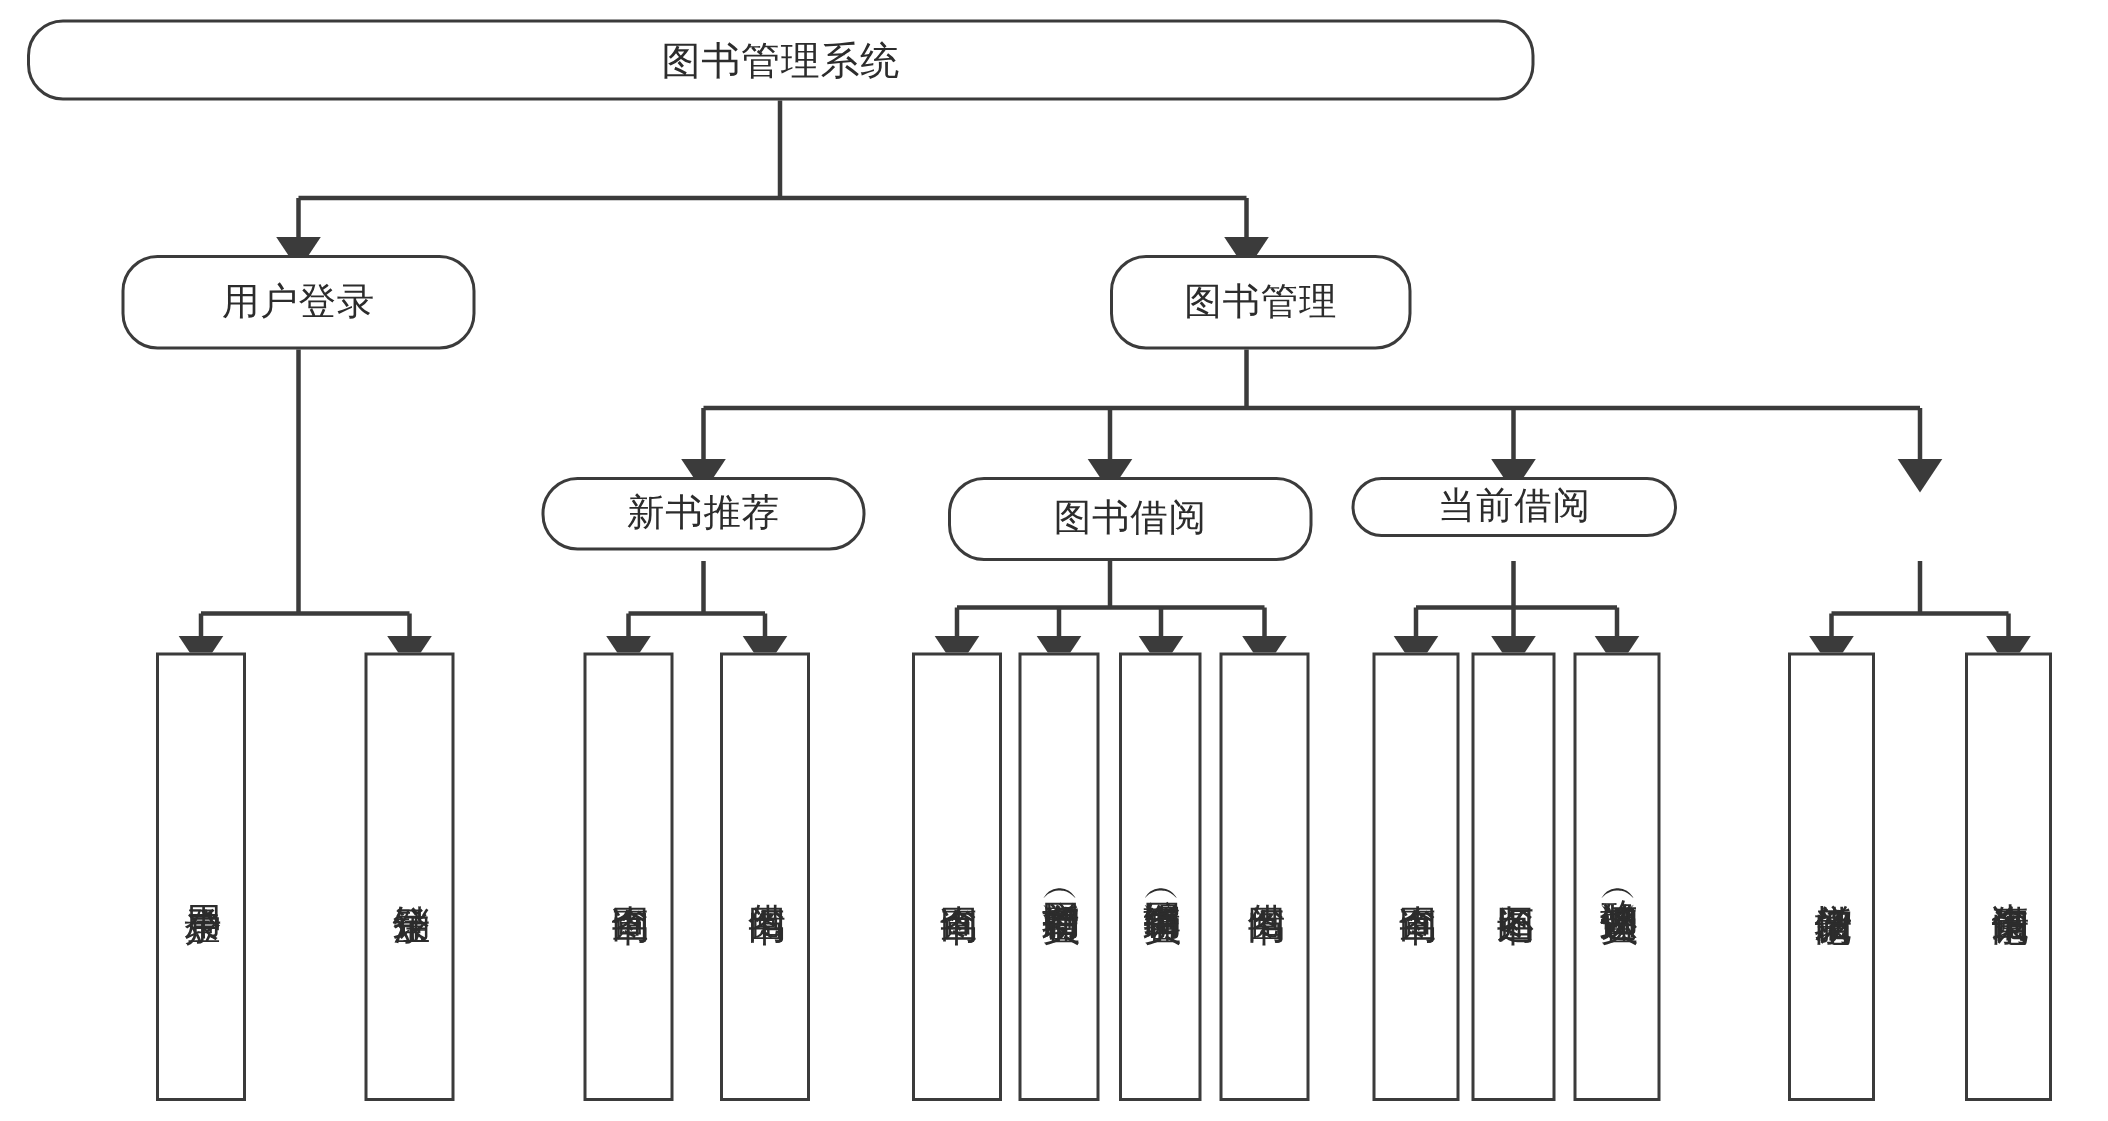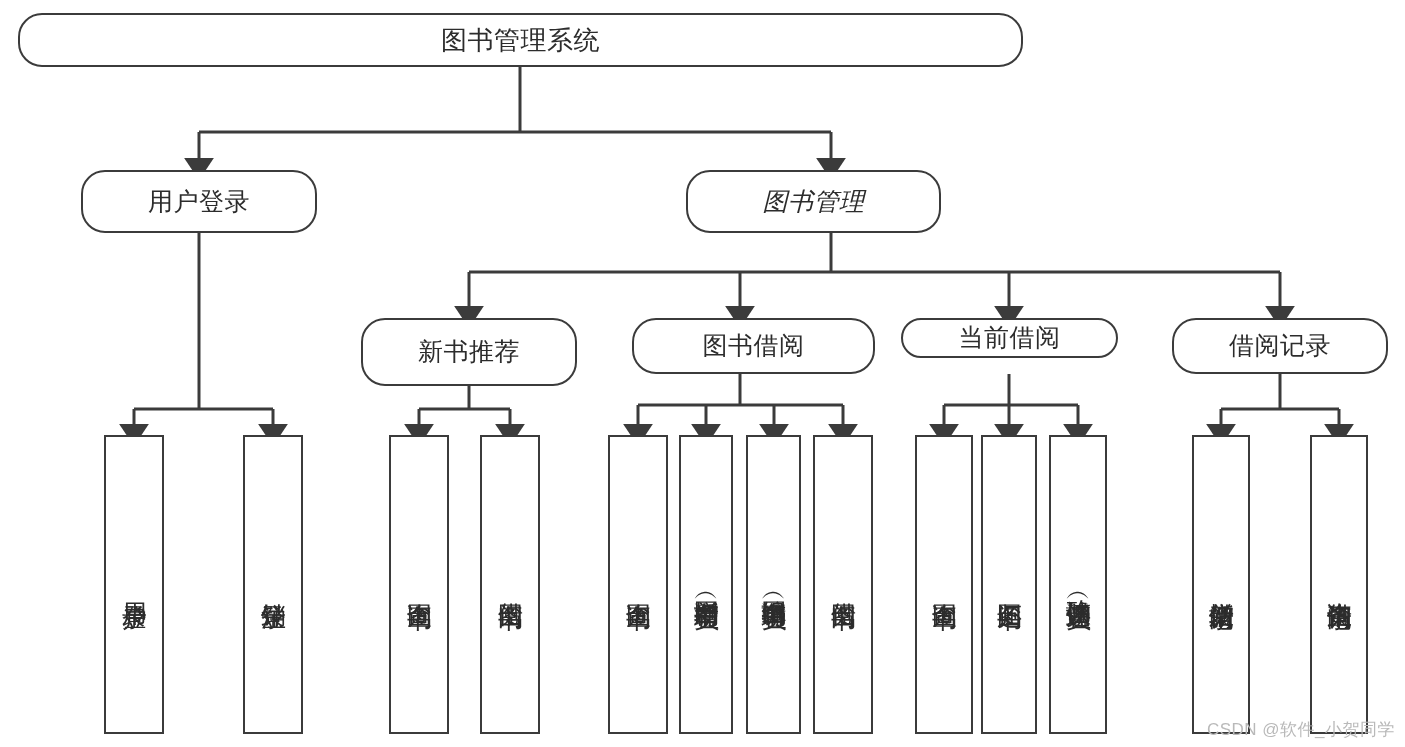--- a/index.html
+++ b/index.html
@@ -123,35 +123,32 @@
     </g>
   </svg>
 
   <div class="node h root" style="left:18px; top:13px; width:1005px; height:54px;">
     <span>图书管理系统</span>
   </div>
 
   <div class="node h" style="left:81px; top:170px; width:236px; height:63px;">
     <span>用户登录</span>
   </div>
-  <div class="node h" style="left:686px; top:170px; width:255px; height:63px;font-style:italic;">
+  <div class="node h" style="left:740px; top:170px; width:201px; height:63px;">
     <span>图书管理</span>
   </div>
 
-  <div class="node h" style="left:361px; top:318px; width:216px; height:68px;">
+  <div class="node h" style="left:361px; top:318px; width:216px; height:49px;">
     <span>新书推荐</span>
   </div>
   <div class="node h" style="left:632px; top:318px; width:243px; height:56px;">
     <span>图书借阅</span>
   </div>
   <div class="node h" style="left:901px; top:318px; width:217px; height:40px;">
     <span>当前借阅</span>
-  </div>
-  <div class="node h" style="left:1172px; top:318px; width:216px; height:56px;">
-    <span>借阅记录</span>
   </div>
 
   <div class="node v" style="left:104px; top:435px; width:60px; height:299px;">
     <span class="vtext">用户登录</span>
   </div>
   <div class="node v" style="left:243px; top:435px; width:60px; height:299px;">
     <span class="vtext">注销登录</span>
   </div>
 
   <div class="node v" style="left:389px; top:435px; width:60px; height:299px;">
@@ -184,15 +181,14 @@
     <span class="vtext">确认归还（管理员）</span>
   </div>
 
   <div class="node v" style="left:1192px; top:435px; width:58px; height:299px;">
     <span class="vtext">新增借阅记录</span>
   </div>
   <div class="node v" style="left:1310px; top:435px; width:58px; height:299px;">
     <span class="vtext">查询借阅记录</span>
   </div>
 
-  <div id="watermark">CSDN @软件_小贺同学</div>
 
 </div>
 
 </body></html>

